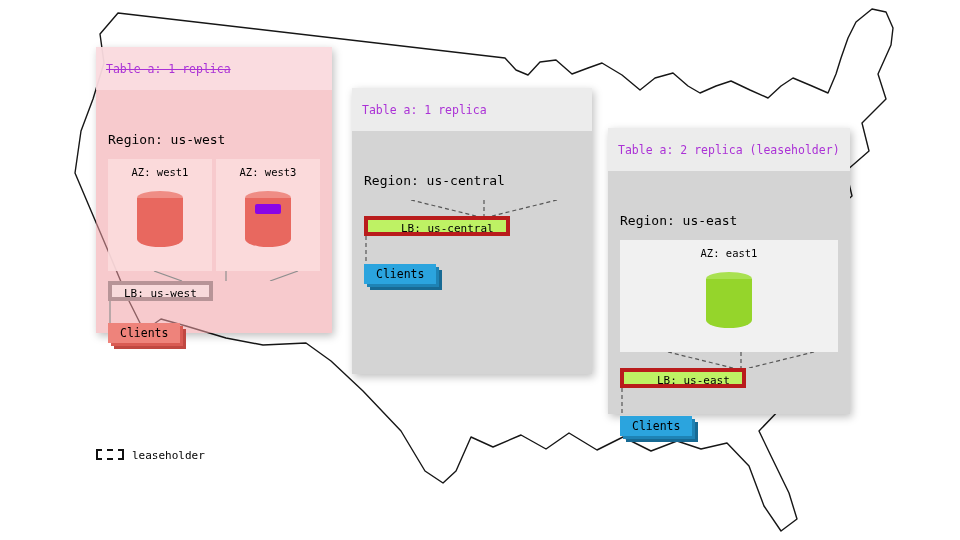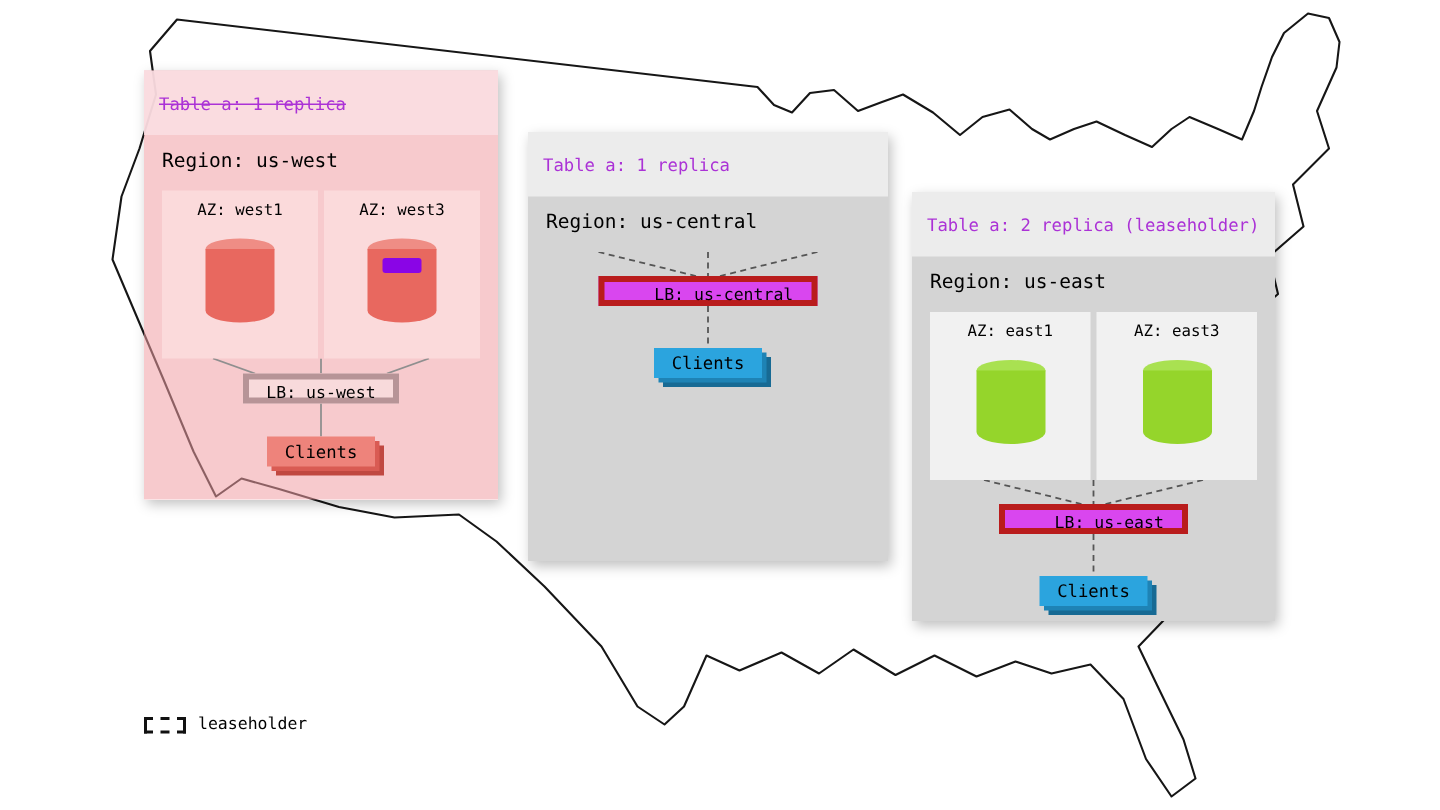--- a/index.html
+++ b/index.html
@@ -12,21 +12,21 @@
   .panel { position:absolute; z-index:2; box-shadow:2px 3px 8px rgba(0,0,0,0.25); }
   .panel.west { background:rgba(240,158,164,0.55); }
   .panel.gray { background:#d4d4d4; }
 
   .hdr { height:43px; display:flex; align-items:center; padding:0 10px; }
   .west .hdr { background:rgba(250,222,226,0.9); }
   .gray .hdr { background:#ececec; }
   .table-label { font-size:11.5px; color:#ab32d6; white-space:nowrap; }
   .strike { text-decoration:line-through; }
 
-  .pbody { display:flex; flex-direction:column; align-items:center; padding:0 12px; }
+  .pbody { display:flex; flex-direction:column; align-items:flex-start; padding:0 12px;margin-top:32px; }
   .region-title { align-self:flex-start; font-size:13px; color:#000; margin:10px 0 12px; }
 
   .az-row { display:flex; gap:4px; width:100%; height:112px; }
   .az { flex:1; text-align:center; padding-top:7px; }
   .west .az { background:rgba(251,219,221,0.9); }
   .gray .az { background:#f1f1f1; }
   .az-label { font-size:10.5px; color:#000; white-space:nowrap; }
 
   .cyl { position:relative; width:46px; height:56px; margin:13px auto 0; }
   .cyl .b { position:absolute; left:0; right:0; top:7px; bottom:0; border-radius:0 0 23px 23px / 0 0 8px 8px; }
@@ -42,27 +42,27 @@
 
   svg.conn { display:block; }
   svg.conn line { stroke:#8f8f8f; stroke-width:1.2; }
   .gray svg.conn line { stroke:#555; stroke-dasharray:4 3; }
   svg.vline { display:block; }
   svg.vline line { stroke:#8f8f8f; stroke-width:1.2; }
   .gray svg.vline line { stroke:#555; stroke-dasharray:4 3; }
 
   .lb { height:20px; line-height:18px; padding:0 12px; font-size:11px; border:4px solid #b91c1c; white-space:nowrap; }
   .west .lb { background:#f8dadb; border-color:#b79497; }
-  .gray .lb { background:#d946ef;padding-left:33px; }
+  .gray .lb { background:#bef264;padding-left:33px; }
 
   .clients { padding:3px 12px; font-size:11.5px; color:#000; white-space:nowrap; }
   .clients-red { background:#ee837b; box-shadow:3px 3px 0 #d95b53, 6px 6px 0 #c04841; }
   .clients-blue { background:#2ba4de; box-shadow:3px 3px 0 #1e83b5, 6px 6px 0 #176a94; }
 
-  .legend { position:absolute; z-index:2; display:flex; align-items:flex-end; gap:8px;margin-top:27px; }
+  .legend { position:absolute; z-index:2; display:flex; align-items:flex-start; gap:8px; }
   .legend-swatch { width:28px; height:11px; border:2px dashed #111; background:#fff; display:inline-block; }
   .legend-label { font-size:11px; color:#000; }
 </style>
 </head>
 <body>
 
 <div id="stage">
 
   <svg id="map" width="960" height="540" viewBox="0 0 960 540">
     <path fill="none" stroke="#161616" stroke-width="1.4" stroke-linejoin="round" stroke-linecap="round" d="M 118,13 L 505,58 L 516,70 L 528,75 L 540,62 L 556,60 L 572,74 L 588,68 L 602,63 L 622,75 L 640,90
@@ -137,27 +137,20 @@
     <div class="pbody">
       <div class="region-title">Region: us-east</div>
       <div class="az-row">
         <div class="az">
           <div class="az-label">AZ: east1</div>
           <div class="cyl green">
               <div class="t"></div>
               <div class="b"></div>
             </div>
         </div>
-        <div class="az">
-          <div class="az-label">AZ: east3</div>
-          <div class="cyl green">
-              <div class="t"></div>
-              <div class="b"></div>
-            </div>
-        </div>
       </div>
       <svg class="conn" width="242" height="16">
         <line x1="48" y1="0" x2="113" y2="16"></line>
         <line x1="121" y1="0" x2="121" y2="16"></line>
         <line x1="194" y1="0" x2="129" y2="16"></line>
       </svg>
       <div class="lb">LB: us-east</div>
       <svg class="vline" width="4" height="28">
         <line x1="2" y1="0" x2="2" y2="28"></line>
       </svg>

